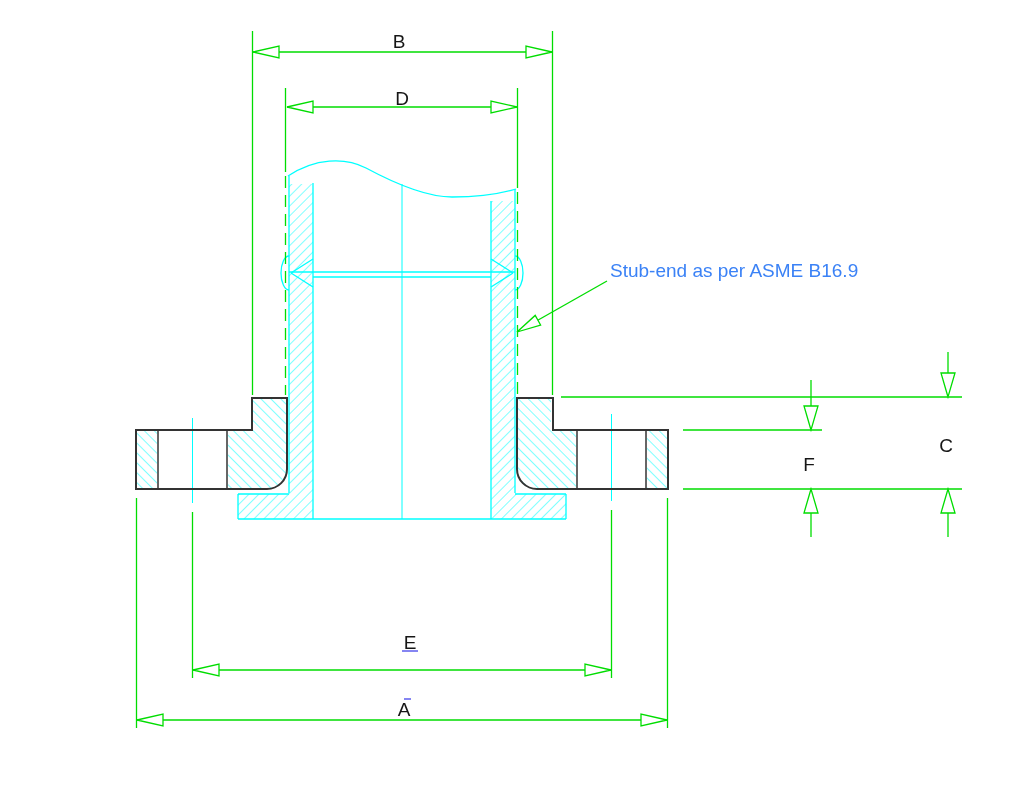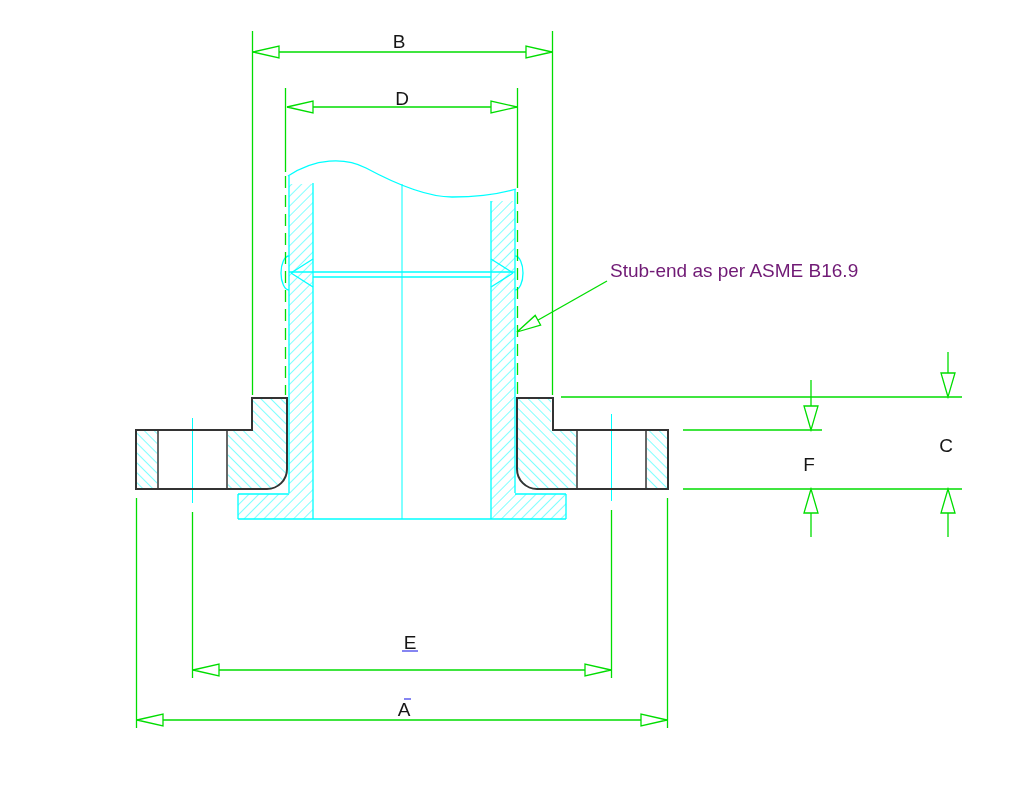--- a/index.html
+++ b/index.html
@@ -6,21 +6,21 @@
   #canvas{
     position:relative;width:1024px;height:791px;background:#ffffff;overflow:hidden;
     font-family:"Liberation Sans", sans-serif;
   }
   #drawing-svg{position:absolute;left:0;top:0;}
   .dim-label{
     position:absolute;color:#161616;font-size:19px;line-height:19px;
     transform:translateX(-50%);white-space:nowrap;
   }
   .annotation-label{
-    position:absolute;color:#701a75;font-size:19px;line-height:20px;white-space:nowrap;
+    position:absolute;color:#3b82f6;font-size:19px;line-height:20px;white-space:nowrap;
   }
   .blue-artifact{position:absolute;background:#8585f2;}
 </style>
 </head>
 <body>
 
 <div id="canvas">
 
   <svg id="drawing-svg" width="1024" height="791" viewBox="0 0 1024 791">
     <defs>

